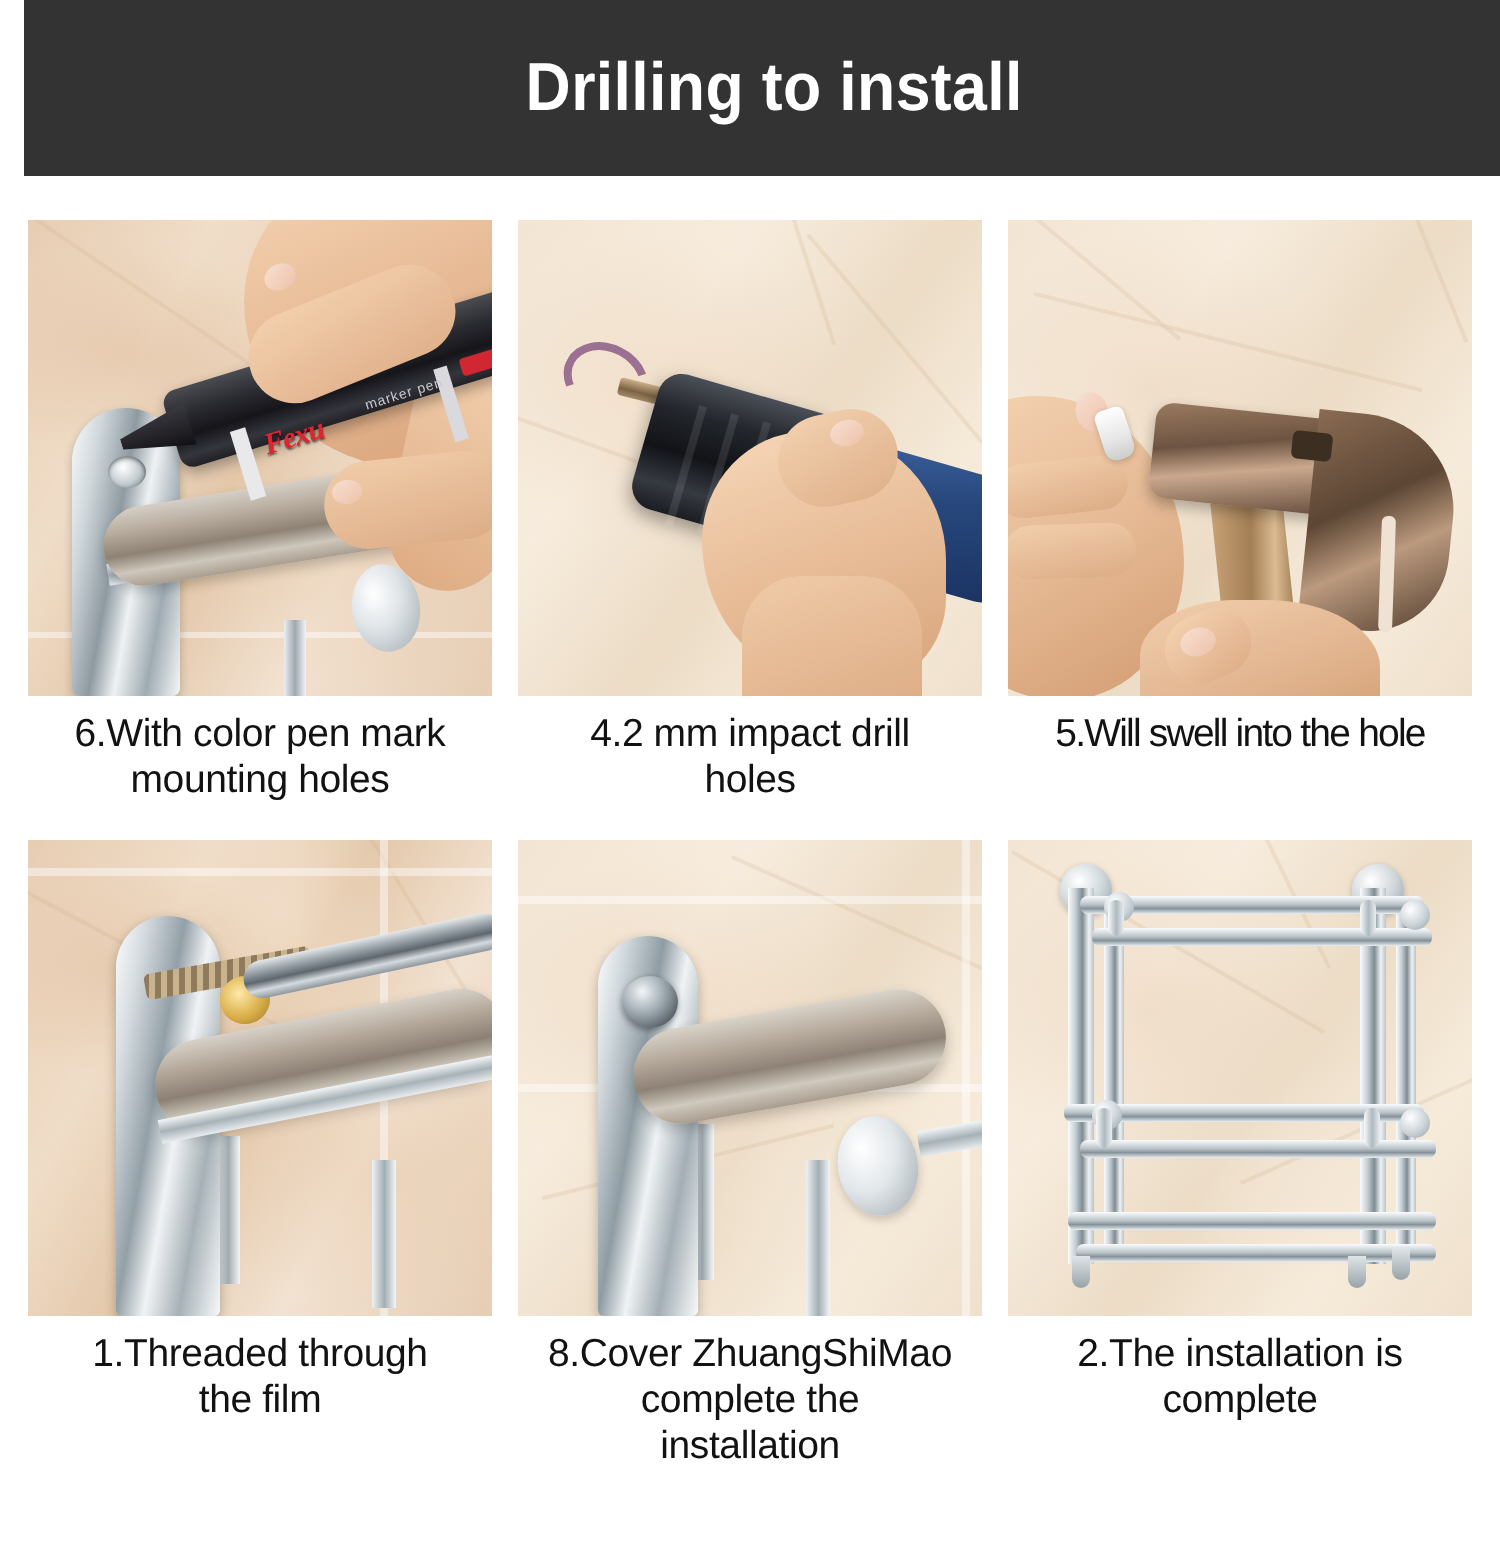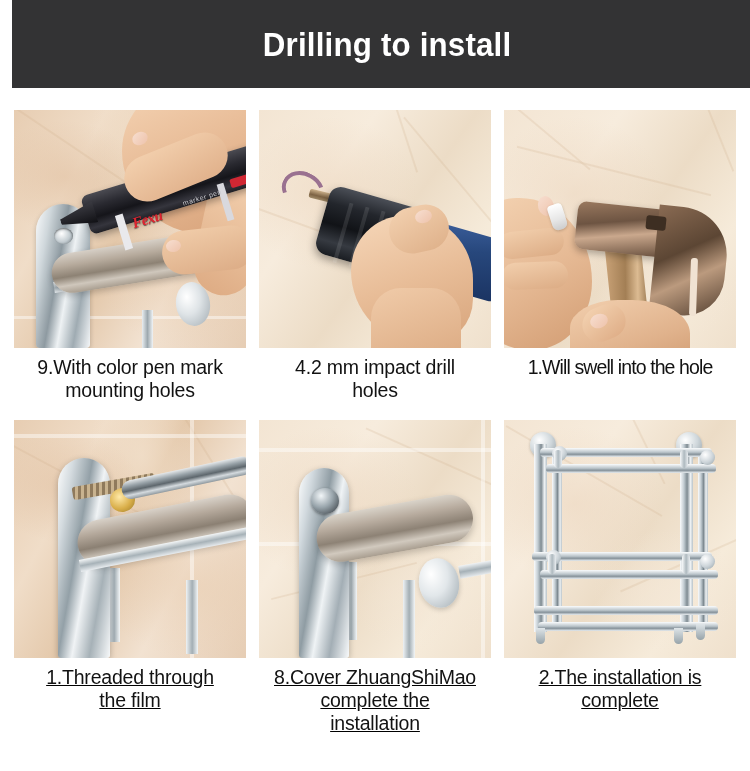--- a/index.html
+++ b/index.html
@@ -44,21 +44,21 @@
   .grid {
     position: absolute;
     left: 14px;
     top: 110px;
     width: 723px;
   }
   .row {
     display: flex;
     gap: 13px;
   }
-  .row.row-two { margin-top: 18px; text-decoration: underline; }
+  .row.row-two { margin-top: 18px; }
 
   .cell { width: 232px; }
 
   .photo {
     position: relative;
     width: 232px;
     height: 238px;
     overflow: hidden;
     background: #e8d6c2;
   }
@@ -598,21 +598,21 @@
           <div class="p1-pen-band"></div>
           <div class="p1-pen-band2"></div>
           <div class="p1-pen-red"></div>
           <div class="p1-pen-logo">Fexu</div>
           <div class="p1-pen-sub">marker pen</div>
           <div class="p1-finger1"></div>
           <div class="p1-finger2"></div>
           <div class="nail" style="left:118px;top:22px;width:16px;height:13px;transform:rotate(-26deg);"></div>
           <div class="nail" style="left:152px;top:130px;width:15px;height:12px;transform:rotate(-8deg);"></div>
         </div>
-        <div class="caption">9.With color pen mark
+        <div class="caption">6.With color pen mark
 mounting holes</div>
       </div>
 
       <div class="cell">
         <div class="photo">
           <div class="wall wall-light"></div>
           <div class="veins">
             <div class="vein" style="left:60px;top:-10px;width:150px;height:2px;transform:rotate(72deg);"></div>
             <div class="vein" style="left:-20px;top:120px;width:160px;height:2px;transform:rotate(20deg);"></div>
             <div class="vein" style="left:120px;top:60px;width:140px;height:2px;transform:rotate(50deg);"></div>
@@ -650,21 +650,21 @@
           <div class="p3-plug"></div>
           <div class="p3-handle"></div>
           <div class="p3-head"></div>
           <div class="p3-claw"></div>
           <div class="p3-claw-slot"></div>
           <div class="p3-eye"></div>
           <div class="p3-hand-r"></div>
           <div class="p3-thumb-r"></div>
           <div class="nail" style="left:86px;top:204px;width:18px;height:14px;transform:rotate(-18deg);"></div>
         </div>
-        <div class="caption wide">1.Will swell into the hole</div>
+        <div class="caption wide">5.Will swell into the hole</div>
       </div>
     </div>
 
     <div class="row row-two">
 
       <div class="cell">
         <div class="photo">
           <div class="wall wall-marble"></div>
           <div class="veins">
             <div class="vein" style="left:-20px;top:60px;width:170px;height:2px;transform:rotate(28deg);"></div>

